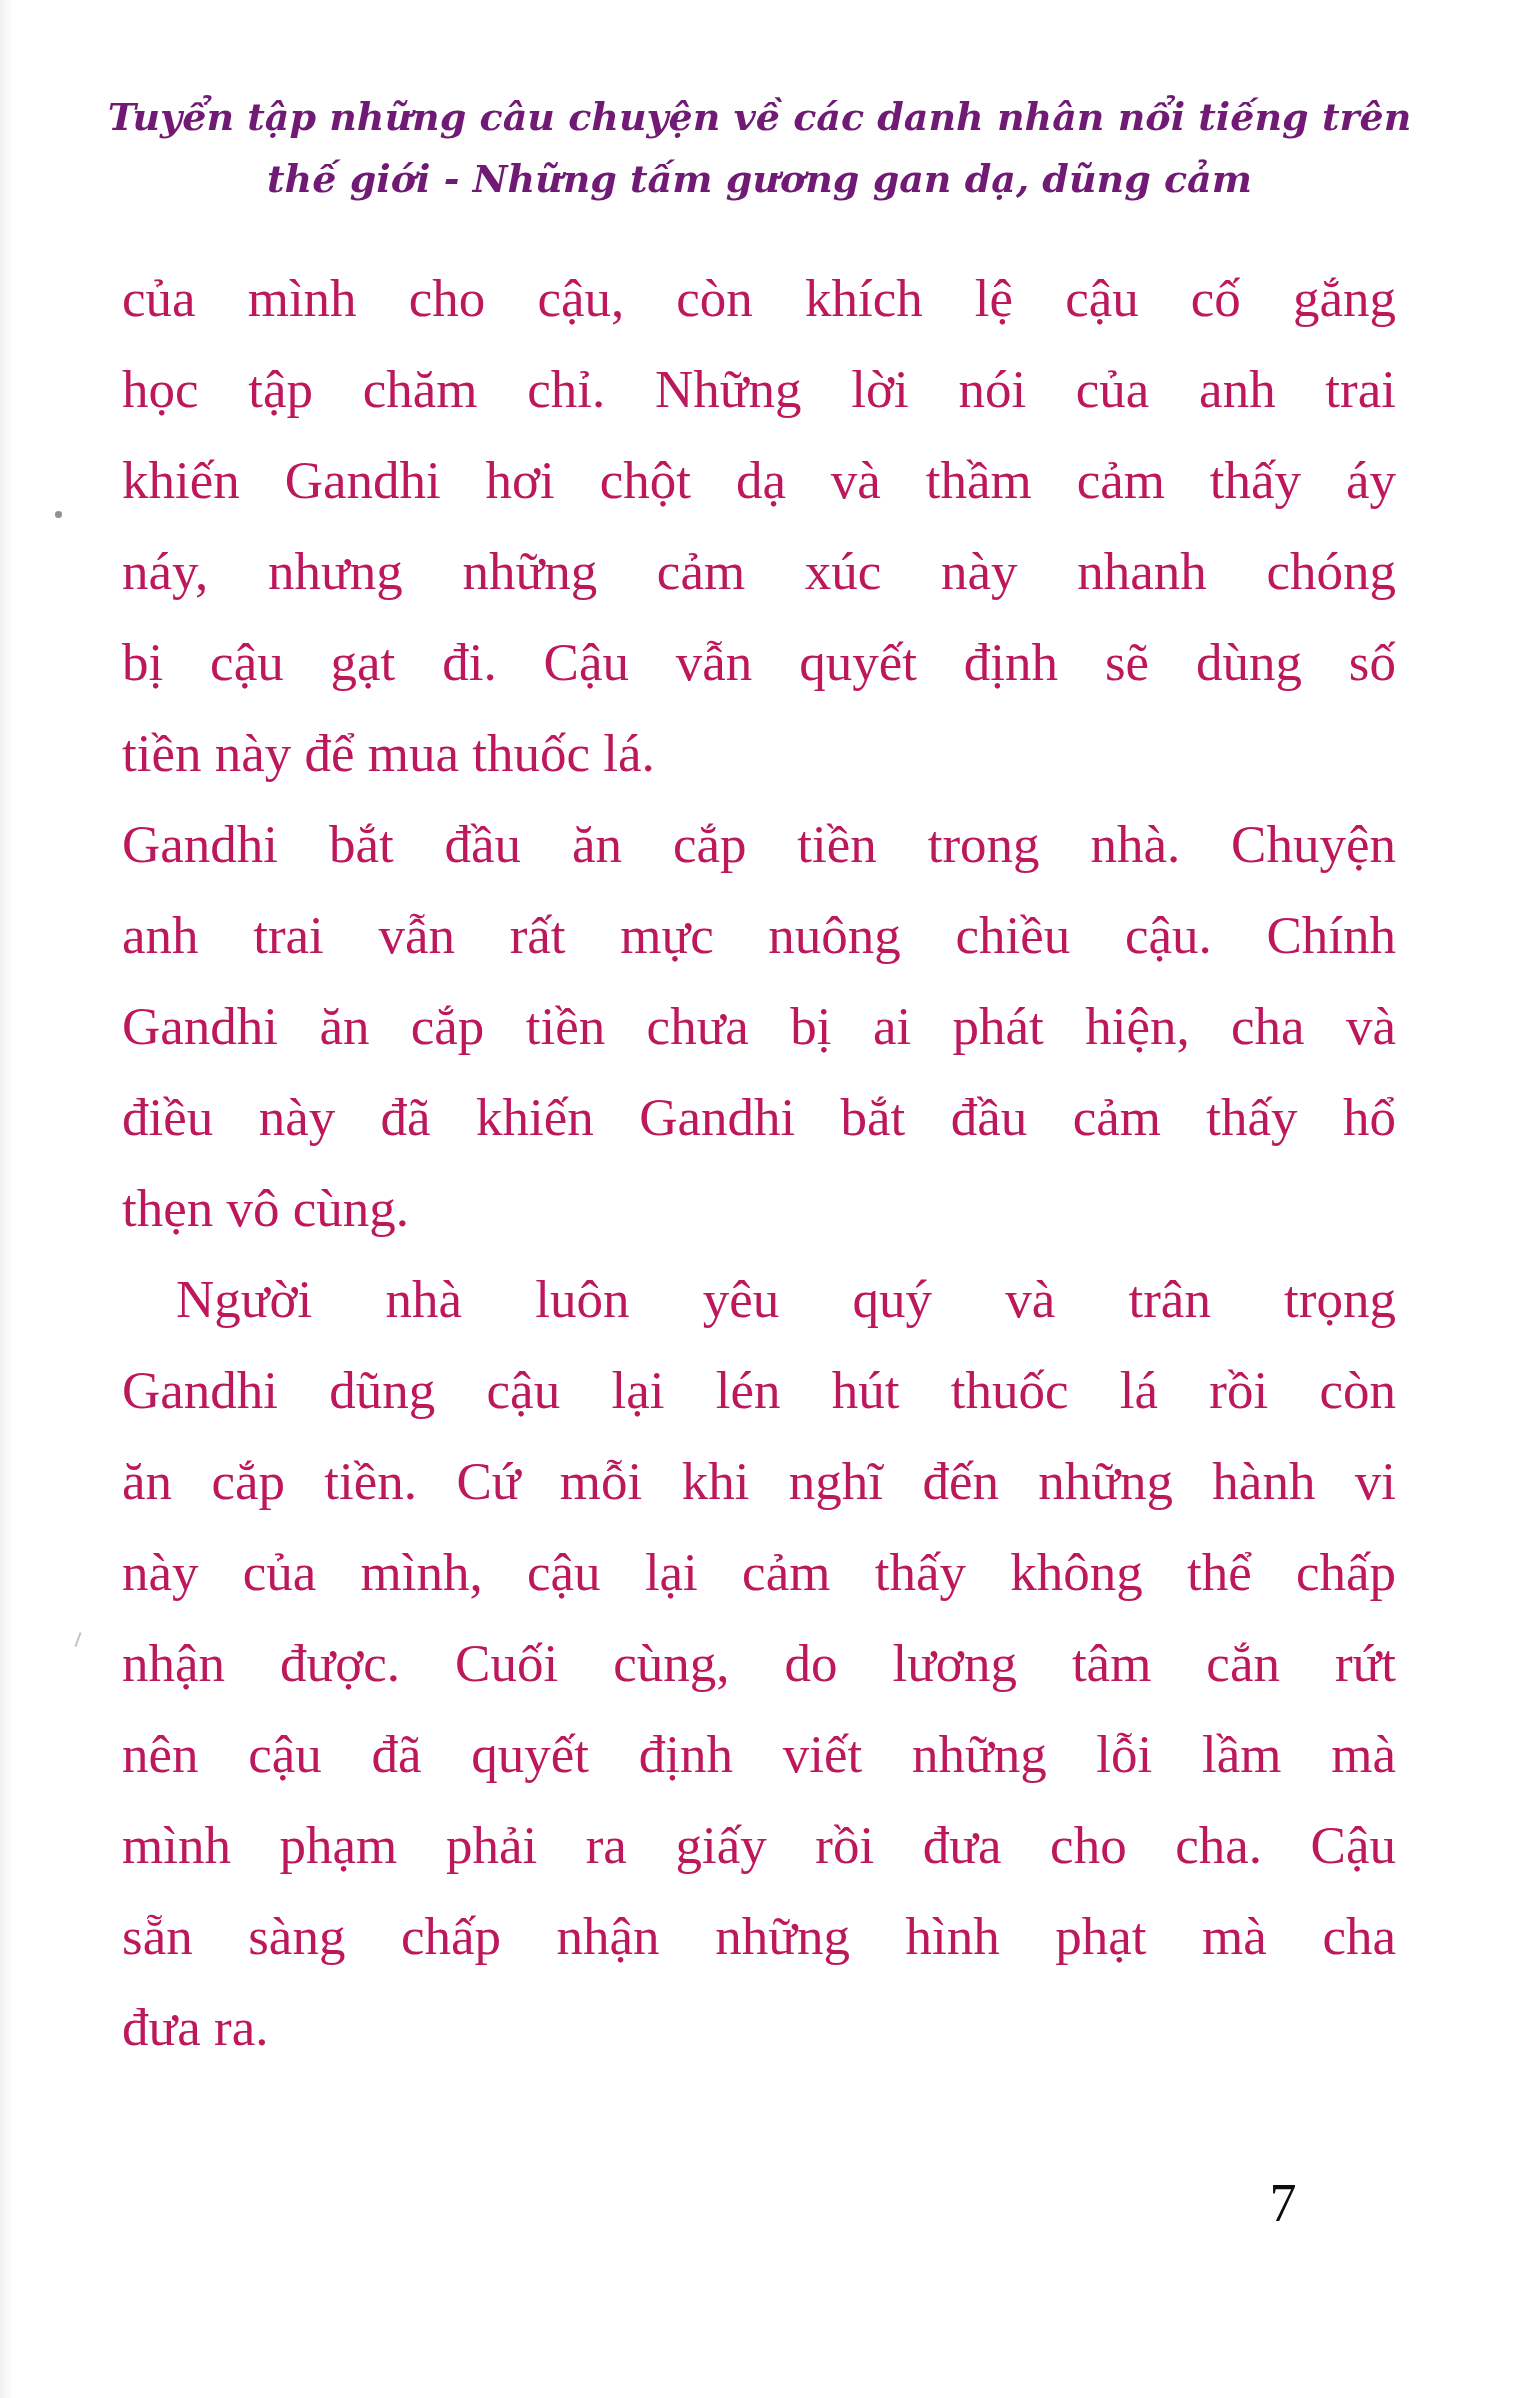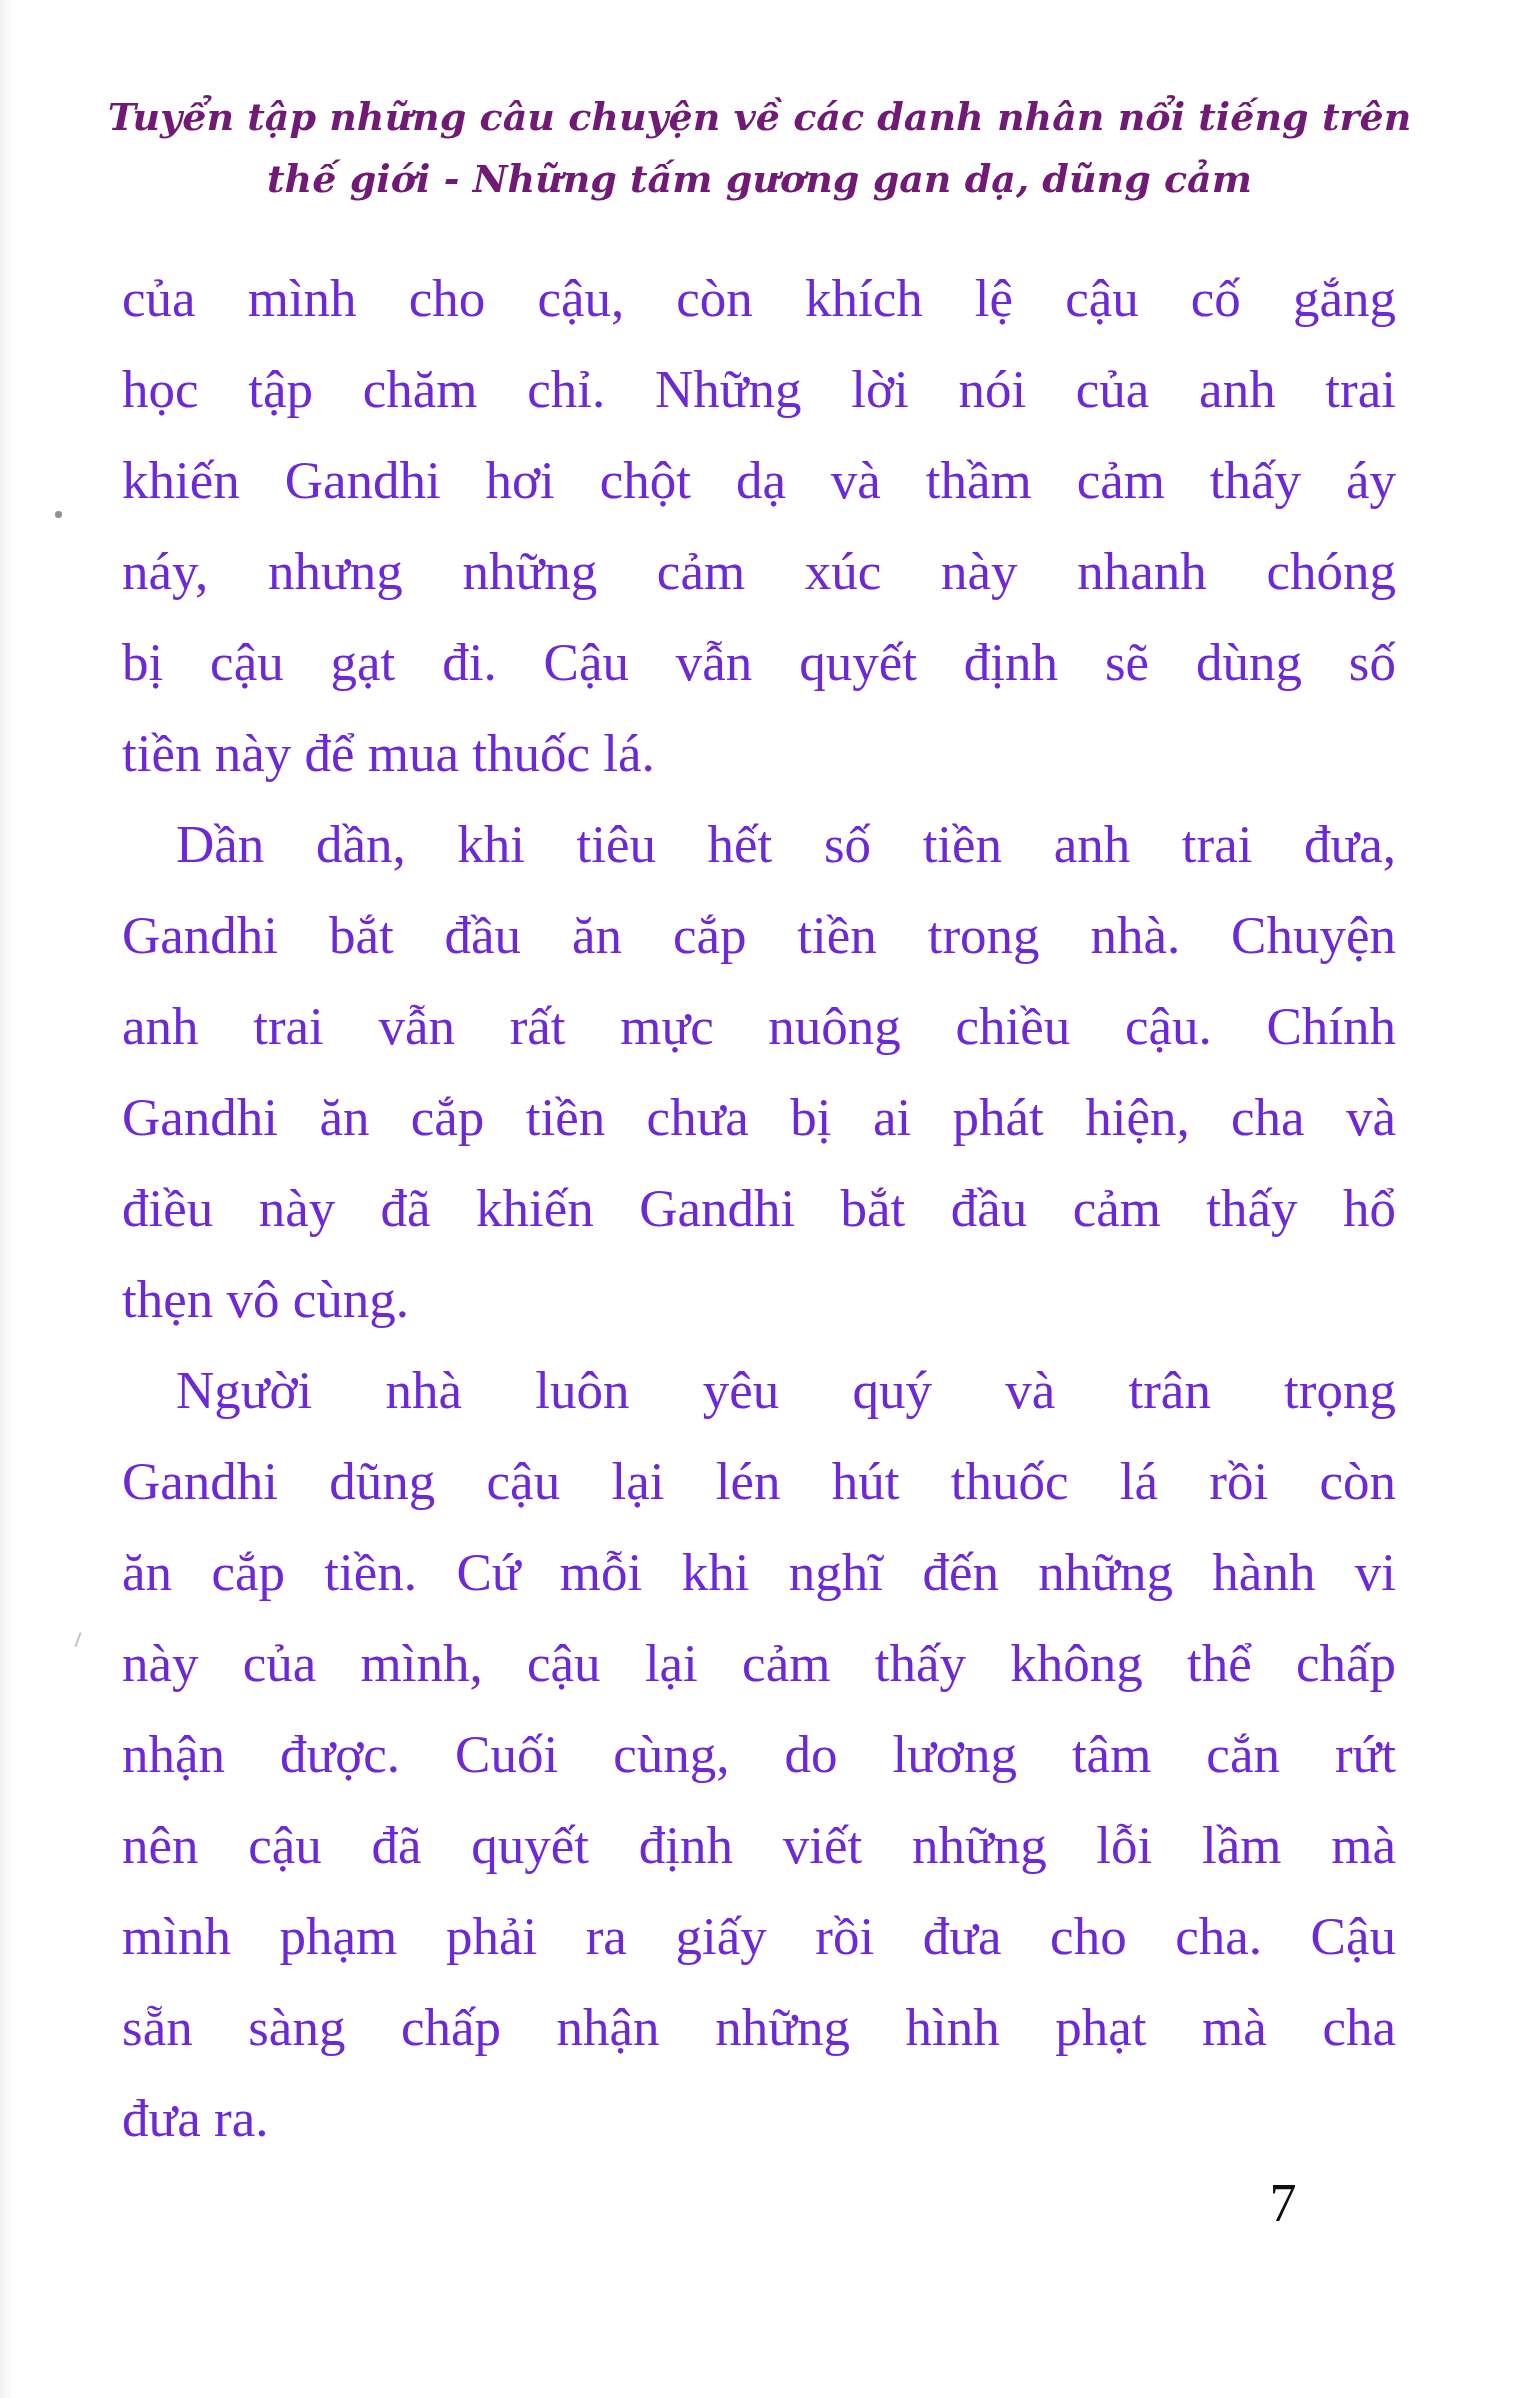--- a/index.html
+++ b/index.html
@@ -37,21 +37,21 @@
     line-height: 62px;
     letter-spacing: 0px;
     color: #701a75;
   }
   .body-text {
     position: absolute;
     top: 253px;
     left: 122px;
     width: 1274px;
     font-size: 53px;
-    color: #6d28d9;
+    color: #be185d;
   }
   .line {
     height: 91px;
     line-height: 91px;
     text-align: justify;
     text-align-last: justify;
     white-space: nowrap;
   }
   .line.last {
     text-align-last: left;
@@ -103,21 +103,20 @@
   <div class="body-text">
     <div class="para">
       <div class="line">của mình cho cậu, còn khích lệ cậu cố gắng</div>
       <div class="line">học tập chăm chỉ. Những lời nói của anh trai</div>
       <div class="line">khiến Gandhi hơi chột dạ và thầm cảm thấy áy</div>
       <div class="line">náy, nhưng những cảm xúc này nhanh chóng</div>
       <div class="line">bị cậu gạt đi. Cậu vẫn quyết định sẽ dùng số</div>
       <div class="line last">tiền này để mua thuốc lá.</div>
     </div>
     <div class="para">
-      <div class="line indent">Dần dần, khi tiêu hết số tiền anh trai đưa,</div>
       <div class="line">Gandhi bắt đầu ăn cắp tiền trong nhà. Chuyện</div>
       <div class="line">anh trai vẫn rất mực nuông chiều cậu. Chính</div>
       <div class="line">Gandhi ăn cắp tiền chưa bị ai phát hiện, cha và</div>
       <div class="line">điều này đã khiến Gandhi bắt đầu cảm thấy hổ</div>
       <div class="line last">thẹn vô cùng.</div>
     </div>
     <div class="para">
       <div class="line indent">Người nhà luôn yêu quý và trân trọng</div>
       <div class="line">Gandhi dũng cậu lại lén hút thuốc lá rồi còn</div>
       <div class="line">ăn cắp tiền. Cứ mỗi khi nghĩ đến những hành vi</div>

